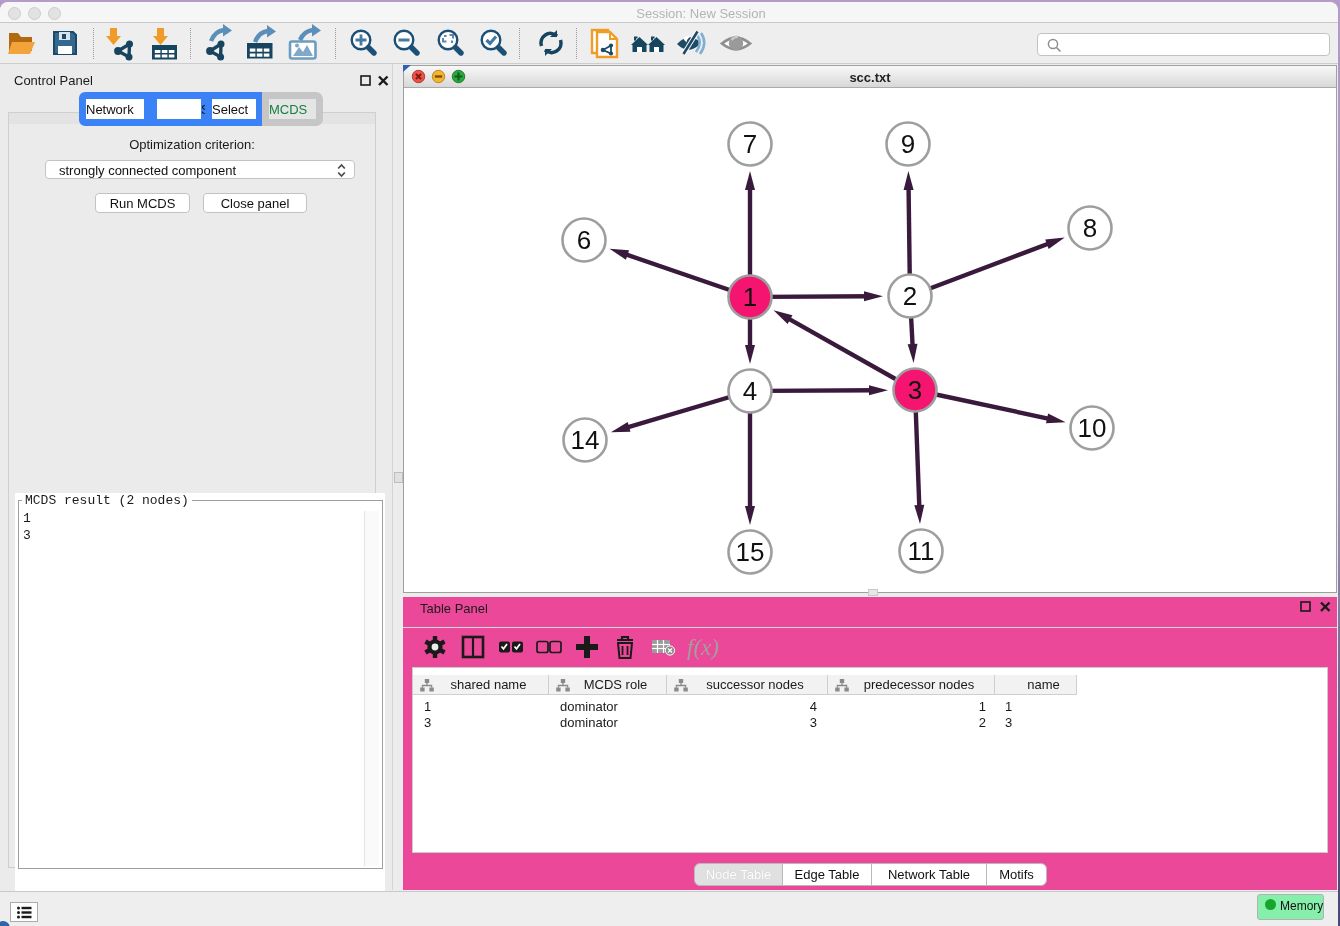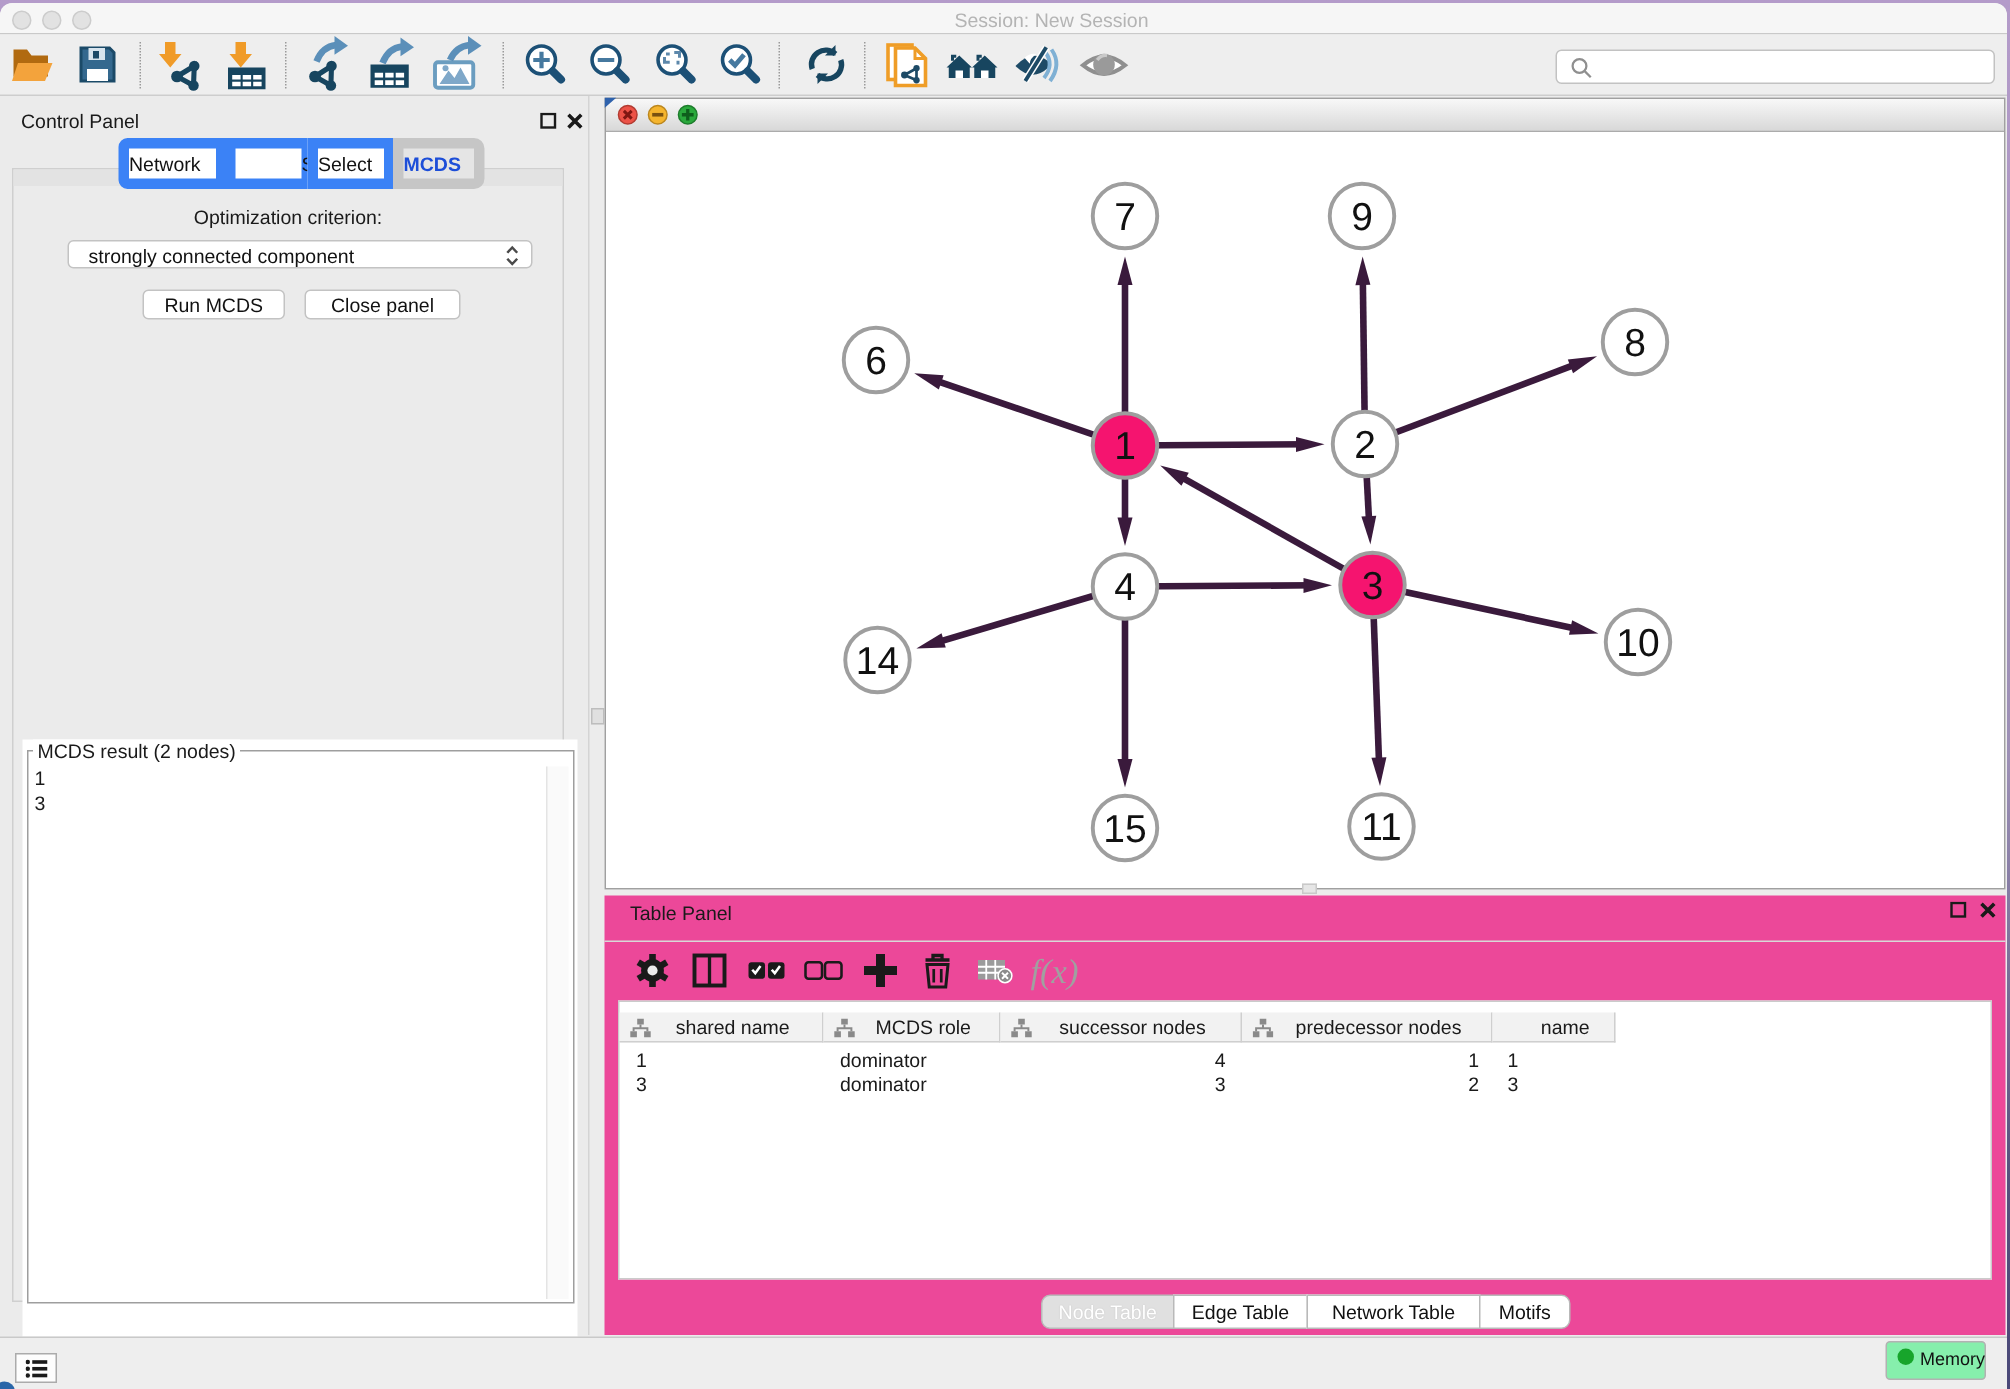--- a/index.html
+++ b/index.html
@@ -10,21 +10,21 @@
 #title-text{width:100%;text-align:center;top:4px;font-size:13px;color:#b4b4b4;margin-left:32px;}
 #toolbar{left:0;top:21px;width:1338px;height:40px;background:#eeeeee;border-bottom:1px solid #cdcdcd;}
 .sep{top:5px;height:31px;border-left:1px dotted #9a9a9a;width:0;}
 #search{left:1037px;top:10px;width:291px;height:21px;background:#fff;border:1px solid #c2c2c2;border-radius:4px;}
 
 #cpanel{left:0;top:62px;width:392px;height:826px;background:#ebebeb;}
 #cp-title{left:14px;top:9px;font-size:13px;color:#1a1a1a;}
 .tab{height:34px;line-height:22px;font-size:13px;text-align:left;background:#fff;border:7px solid #3b82f6;color:#111;box-sizing:border-box;}
 #tabpane{left:8px;top:48px;width:368px;height:756px;background:#ebebeb;border:1px solid #cfcfcf;box-sizing:border-box;}
 .btn{background:#fff;border:1px solid #c3c3c3;border-radius:4px;font-size:13px;text-align:center;color:#111;box-sizing:border-box;}
-#fieldset{left:15px;top:429px;width:370px;height:430px;background:#fff;}
+#fieldset{left:15px;top:429px;width:370px;height:430px;background:#fff;font-family:Liberation Mono, monospace;}
 
 #netwin{left:403px;top:63px;width:934px;height:528px;border:1px solid #a0a0a0;background:#fff;box-sizing:border-box;}
 #nw-title{left:0;top:0;width:100%;height:22px;background:linear-gradient(#f8f8f8,#d8d8d8);border-bottom:1px solid #ababab;box-sizing:border-box;}
 
 #tpanel{left:403px;top:595px;width:934px;height:293px;background:#ec4899;}
 #tp-head{left:0;top:0;width:100%;height:31px;border-bottom:1px solid #d8d8d8;box-sizing:border-box;}
 #tbl{left:9px;top:70px;width:916px;height:186px;background:#fff;border:1px solid #cbcbcb;box-sizing:border-box;}
 .th{top:7px;height:20px;background:#f2f2f2;border-right:1px solid #cfcfcf;border-bottom:1px solid #cfcfcf;box-sizing:border-box;font-size:13px;text-align:center;color:#1a1a1a;line-height:20px;padding-left:16px;}
 .td{font-size:13px;color:#1a1a1a;}
 
@@ -205,40 +205,41 @@
             <path d="M2.2,5.5 L5.5,2 L8.8,5.5 M2.2,9.5 L5.5,13 L8.8,9.5" fill="none" stroke="#4a4a4a" stroke-width="1.7"></path>
           </svg>
       </div>
       <div class="abs" style="left:0;top:24px;width:100%;text-align:center;font-size:13px;color:#1a1a1a;">Optimization criterion:</div>
       <div class="abs btn" style="left:86px;top:80px;width:95px;height:20px;line-height:19px;">Run MCDS</div>
       <div class="abs btn" style="left:194px;top:80px;width:104px;height:20px;line-height:19px;">Close panel</div>
     </div>
     <div class="abs tab" style="left:79px;top:28px;width:72px;border-radius:6px 0 0 6px;">Network</div>
     <div class="abs tab" style="left:150px;top:28px;width:56px;padding-left:44px;">Style</div>
     <div class="abs tab" style="left:205px;top:28px;width:58px;">Select</div>
-    <div class="abs tab" style="left:262px;top:28px;width:61px;background:#e5e5e5;color:#1d4ed8;border-radius:0 7px 7px 0;border-color:#c6c6c6;font-weight:bold;">MCDS</div>
+    <div class="abs tab" style="left:262px;top:28px;width:61px;background:#e5e5e5;color:#15803d;border-radius:0 7px 7px 0;border-color:#c6c6c6;">MCDS</div>
     <div class="abs" id="fieldset">
       <div class="abs" style="left:3px;top:7px;width:363px;height:367px;border:1px solid #9e9e9e;"></div>
       <div class="abs" style="left:7px;top:0px;background:#fff;padding:0 3px;font-size:13px;color:#1a1a1a;">MCDS result (2 nodes)</div>
       <div class="abs" style="left:8px;top:17px;font-size:13px;color:#1a1a1a;line-height:17px;">1<br>3</div>
       <div class="abs" style="left:349px;top:18px;width:14px;height:355px;background:#fafafa;border-left:1px solid #e4e4e4;"></div>
     </div>
   </div>
   <div class="abs" style="left:392px;top:62px;width:1px;height:826px;background:#d4d4d4;"></div>
   <div class="abs" style="left:394px;top:470px;width:7px;height:9px;background:#e0e0e0;border:1px solid #bdbdbd;"></div>
   <div class="abs" id="netwin">
     <div class="abs" id="nw-title">
       <svg class="abs" style="left:7px;top:3px;" width="62" height="15" viewBox="0 0 62 15">
         <circle cx="7.5" cy="7.5" r="6.2" fill="#ec5247" stroke="#b23b31" stroke-width="1"></circle>
         <path d="M4.9,4.9 L10.1,10.1 M10.1,4.9 L4.9,10.1" stroke="#801712" stroke-width="2"></path>
         <circle cx="27.5" cy="7.5" r="6.2" fill="#f5b52e" stroke="#bc871d" stroke-width="1"></circle>
         <rect x="23.8" y="6.3" width="7.4" height="2.4" fill="#7a5210"></rect>
         <circle cx="47.5" cy="7.5" r="6.2" fill="#2aa93c" stroke="#1d7c2b" stroke-width="1"></circle>
         <path d="M47.5,3.6 L47.5,11.4 M43.6,7.5 L51.4,7.5" stroke="#0e5f1c" stroke-width="2.2"></path>
       </svg>
+      <div class="abs" style="width:100%;text-align:center;top:4px;font-size:13px;color:#222;font-weight:bold;">scc.txt</div>
     </div>
     <svg class="abs" style="left:-1px;top:-1px;" width="8" height="7" viewBox="0 0 8 7">
         <polygon points="0,0 8,0 0,7" fill="#2f62ac"></polygon>
       </svg>
     <svg class="abs" style="left:0;top:22px;" width="932" height="504" viewBox="404 88 932 504">
 <g stroke="#3a1a3c" stroke-width="4.4">
 <line x1="750" y1="297" x2="750.0" y2="183.0"></line>
 <line x1="750" y1="297" x2="620.9" y2="252.7"></line>
 <line x1="750" y1="297" x2="871.0" y2="296.2"></line>
 <line x1="750" y1="297" x2="750.0" y2="352.0"></line>

